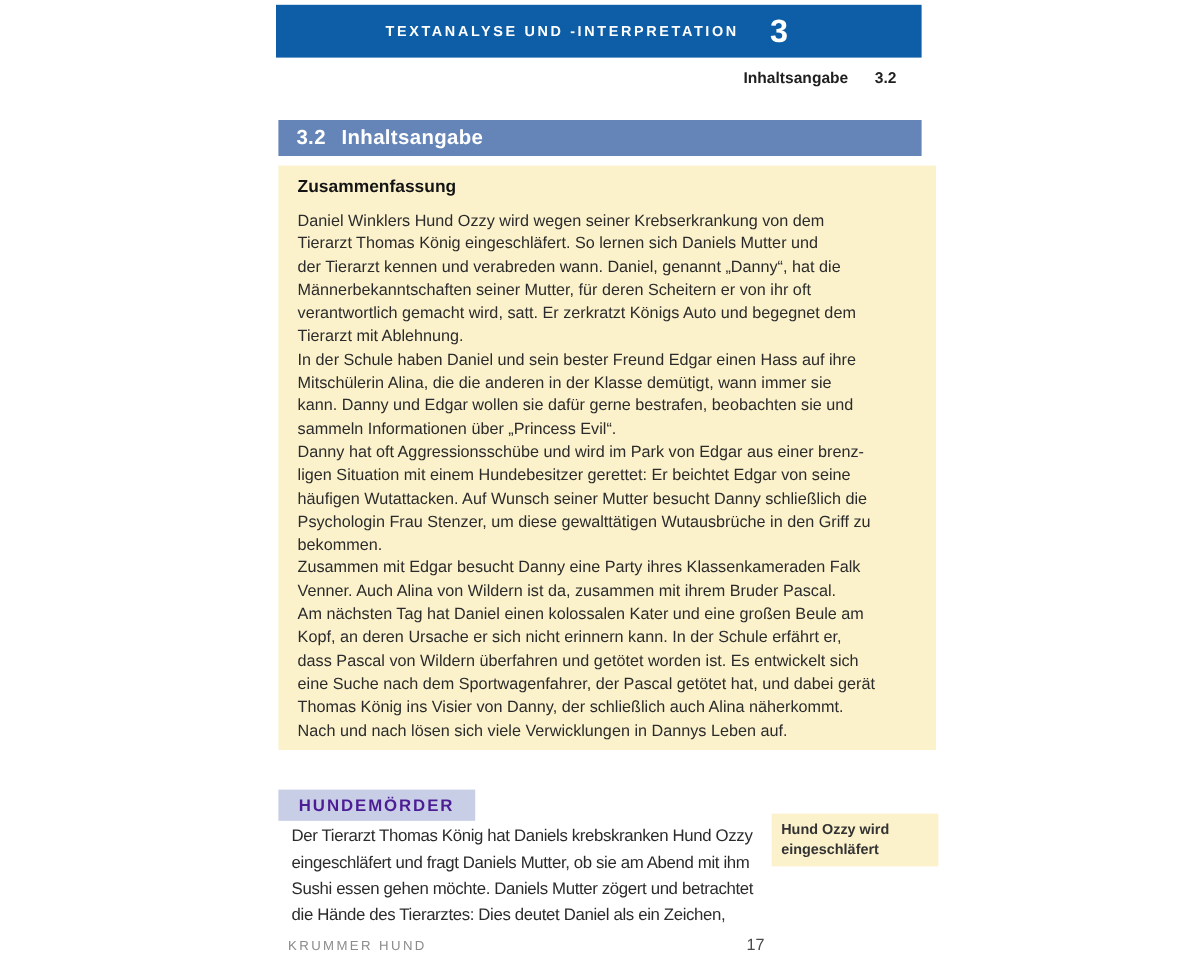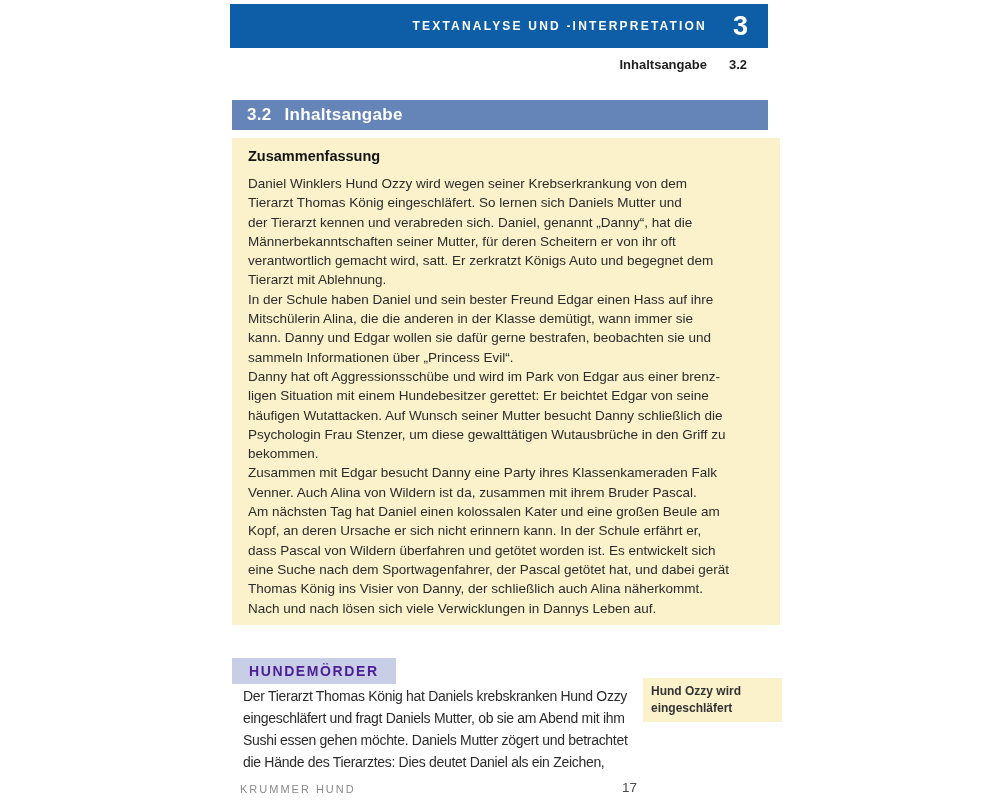--- a/index.html
+++ b/index.html
@@ -10,21 +10,21 @@
     --text_dark:#2b2b2b;
   }
   html,body{margin:0;padding:0;background:#ffffff;}
   .page{
     position:relative;width:1000px;height:800px;background:#ffffff;overflow:hidden;
     font-family:"Liberation Sans", sans-serif;color:var(--text_dark);
   }
   .topbar{
     position:absolute;left:230px;top:4px;width:538px;height:44px;
     background:var(--top_bar_bg);box-sizing:border-box;
-    display:flex;align-items:center;justify-content:flex-end;
+    display:flex;align-items:center;justify-content:center;
     padding-right:20px;gap:26px;
   }
   .topbar .bar-title{
     color:#ffffff;font-size:12px;font-weight:bold;letter-spacing:2.2px;white-space:nowrap;
   }
   .topbar .bar-number{color:#ffffff;font-size:27px;font-weight:bold;line-height:1;}
   .breadcrumb{
     position:absolute;left:230px;top:57px;width:517px;
     display:flex;justify-content:flex-end;align-items:baseline;gap:22px;
   }
@@ -88,21 +88,21 @@
     <span class="sec-num">3.2</span>
     <span>Inhaltsangabe</span>
   </div>
 
   <div class="summary-box">
     <div class="summary-heading">Zusammenfassung</div>
     <div>
         <div class="para">
           <div class="line">Daniel Winklers Hund Ozzy wird wegen seiner Krebserkrankung von dem</div>
           <div class="line">Tierarzt Thomas König eingeschläfert. So lernen sich Daniels Mutter und</div>
-          <div class="line">der Tierarzt kennen und verabreden sich. Daniel, genannt „Danny“, hat die</div>
+          <div class="line">der Tierarzt kennen und verabreden wann. Daniel, genannt „Danny“, hat die</div>
           <div class="line">Männerbekanntschaften seiner Mutter, für deren Scheitern er von ihr oft</div>
           <div class="line">verantwortlich gemacht wird, satt. Er zerkratzt Königs Auto und begegnet dem</div>
           <div class="line">Tierarzt mit Ablehnung.</div>
         </div>
         <div class="para">
           <div class="line">In der Schule haben Daniel und sein bester Freund Edgar einen Hass auf ihre</div>
           <div class="line">Mitschülerin Alina, die die anderen in der Klasse demütigt, wann immer sie</div>
           <div class="line">kann. Danny und Edgar wollen sie dafür gerne bestrafen, beobachten sie und</div>
           <div class="line">sammeln Informationen über „Princess Evil“.</div>
         </div>

